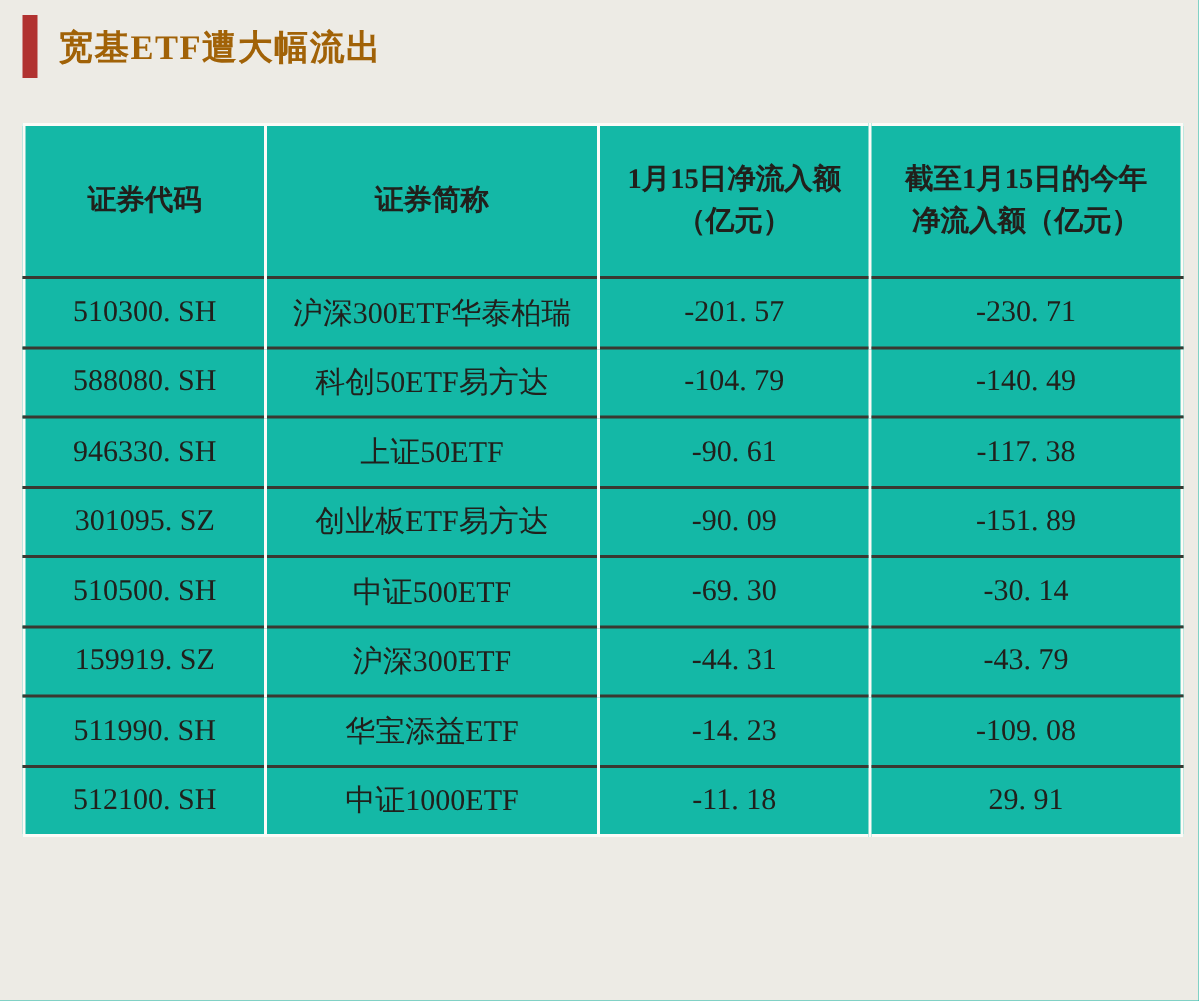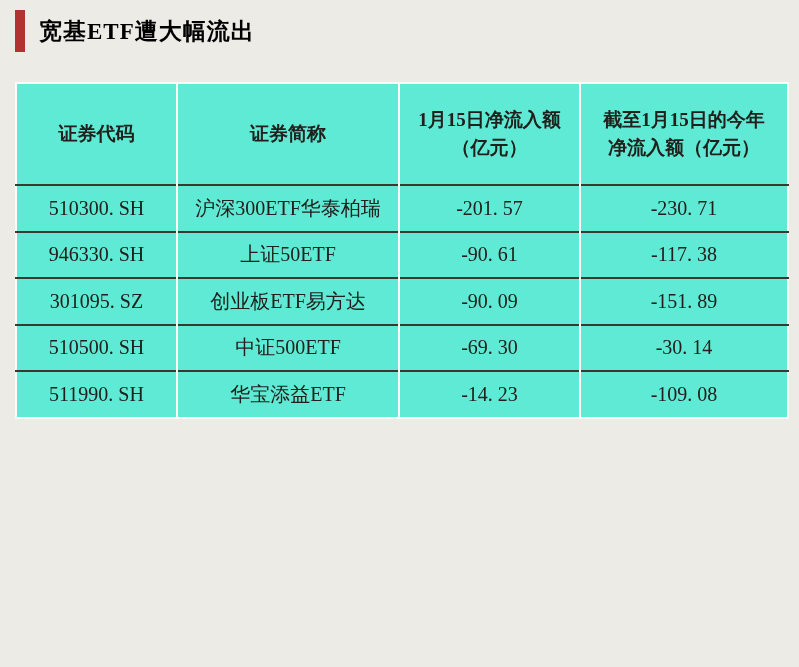--- a/index.html
+++ b/index.html
@@ -25,32 +25,32 @@
   .title-bar {
     width: 10px;
     height: 42px;
     background: #b13230;
     flex: 0 0 auto;
   }
   .title-text {
     margin: 0;
     font-size: 23px;
     font-weight: bold;
-    color: #000000;
+    color: #a16207;
     letter-spacing: 1px;
     line-height: 1;
   }
   table.flow-table {
     position: absolute;
     left: 15px;
     top: 82px;
     width: 772px;
     border-collapse: collapse;
     table-layout: fixed;
-    background: #5eead4;
+    background: #14b8a6;
     border: 2px solid #fcfbf7;
   }
   .flow-table th,
   .flow-table td {
     padding: 0 4px;
     text-align: center;
     vertical-align: middle;
     color: #21201c;
     overflow: hidden;
   }
@@ -99,37 +99,55 @@
     </tr>
   </thead>
   <tbody>
       <tr>
     <td>510300. SH</td>
     <td>沪深300ETF华泰柏瑞</td>
     <td>-201. 57</td>
     <td>-230. 71</td>
   </tr>
       <tr>
+    <td>588080. SH</td>
+    <td>科创50ETF易方达</td>
+    <td>-104. 79</td>
+    <td>-140. 49</td>
+  </tr>
+      <tr>
     <td>946330. SH</td>
     <td>上证50ETF</td>
     <td>-90. 61</td>
     <td>-117. 38</td>
   </tr>
       <tr>
     <td>301095. SZ</td>
     <td>创业板ETF易方达</td>
     <td>-90. 09</td>
     <td>-151. 89</td>
   </tr>
       <tr>
     <td>510500. SH</td>
     <td>中证500ETF</td>
     <td>-69. 30</td>
     <td>-30. 14</td>
   </tr>
       <tr>
+    <td>159919. SZ</td>
+    <td>沪深300ETF</td>
+    <td>-44. 31</td>
+    <td>-43. 79</td>
+  </tr>
+      <tr>
     <td>511990. SH</td>
     <td>华宝添益ETF</td>
     <td>-14. 23</td>
     <td>-109. 08</td>
   </tr>
+      <tr>
+    <td>512100. SH</td>
+    <td>中证1000ETF</td>
+    <td>-11. 18</td>
+    <td>29. 91</td>
+  </tr>
     </tbody>
 </table>
 
 </body></html>

